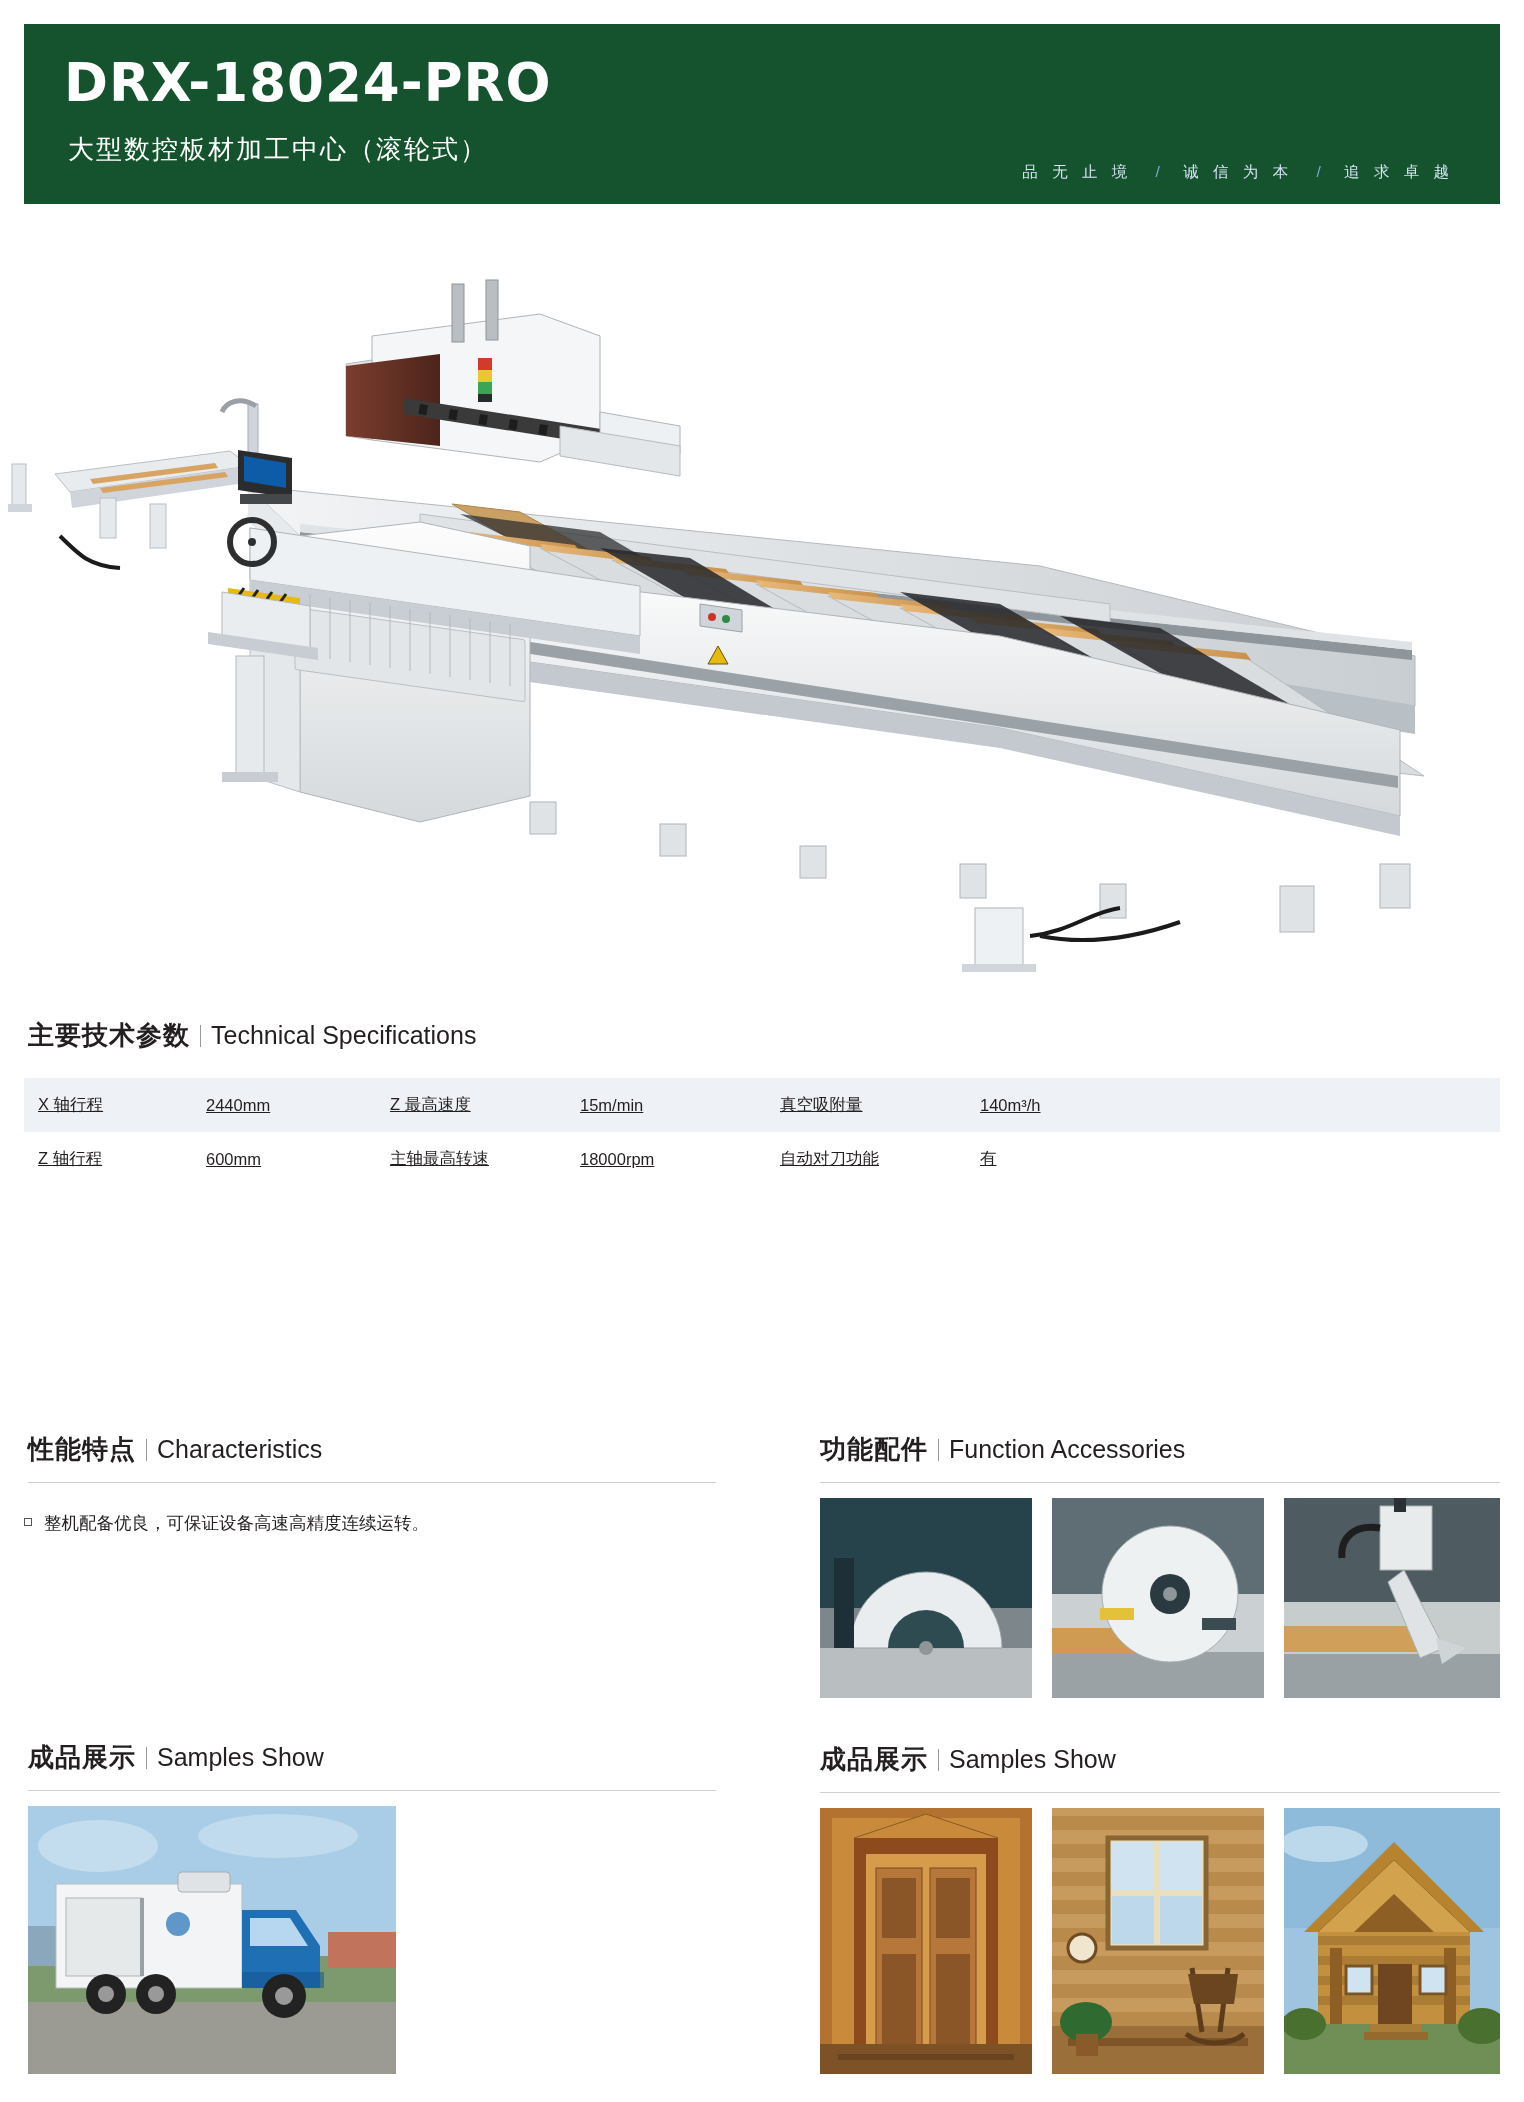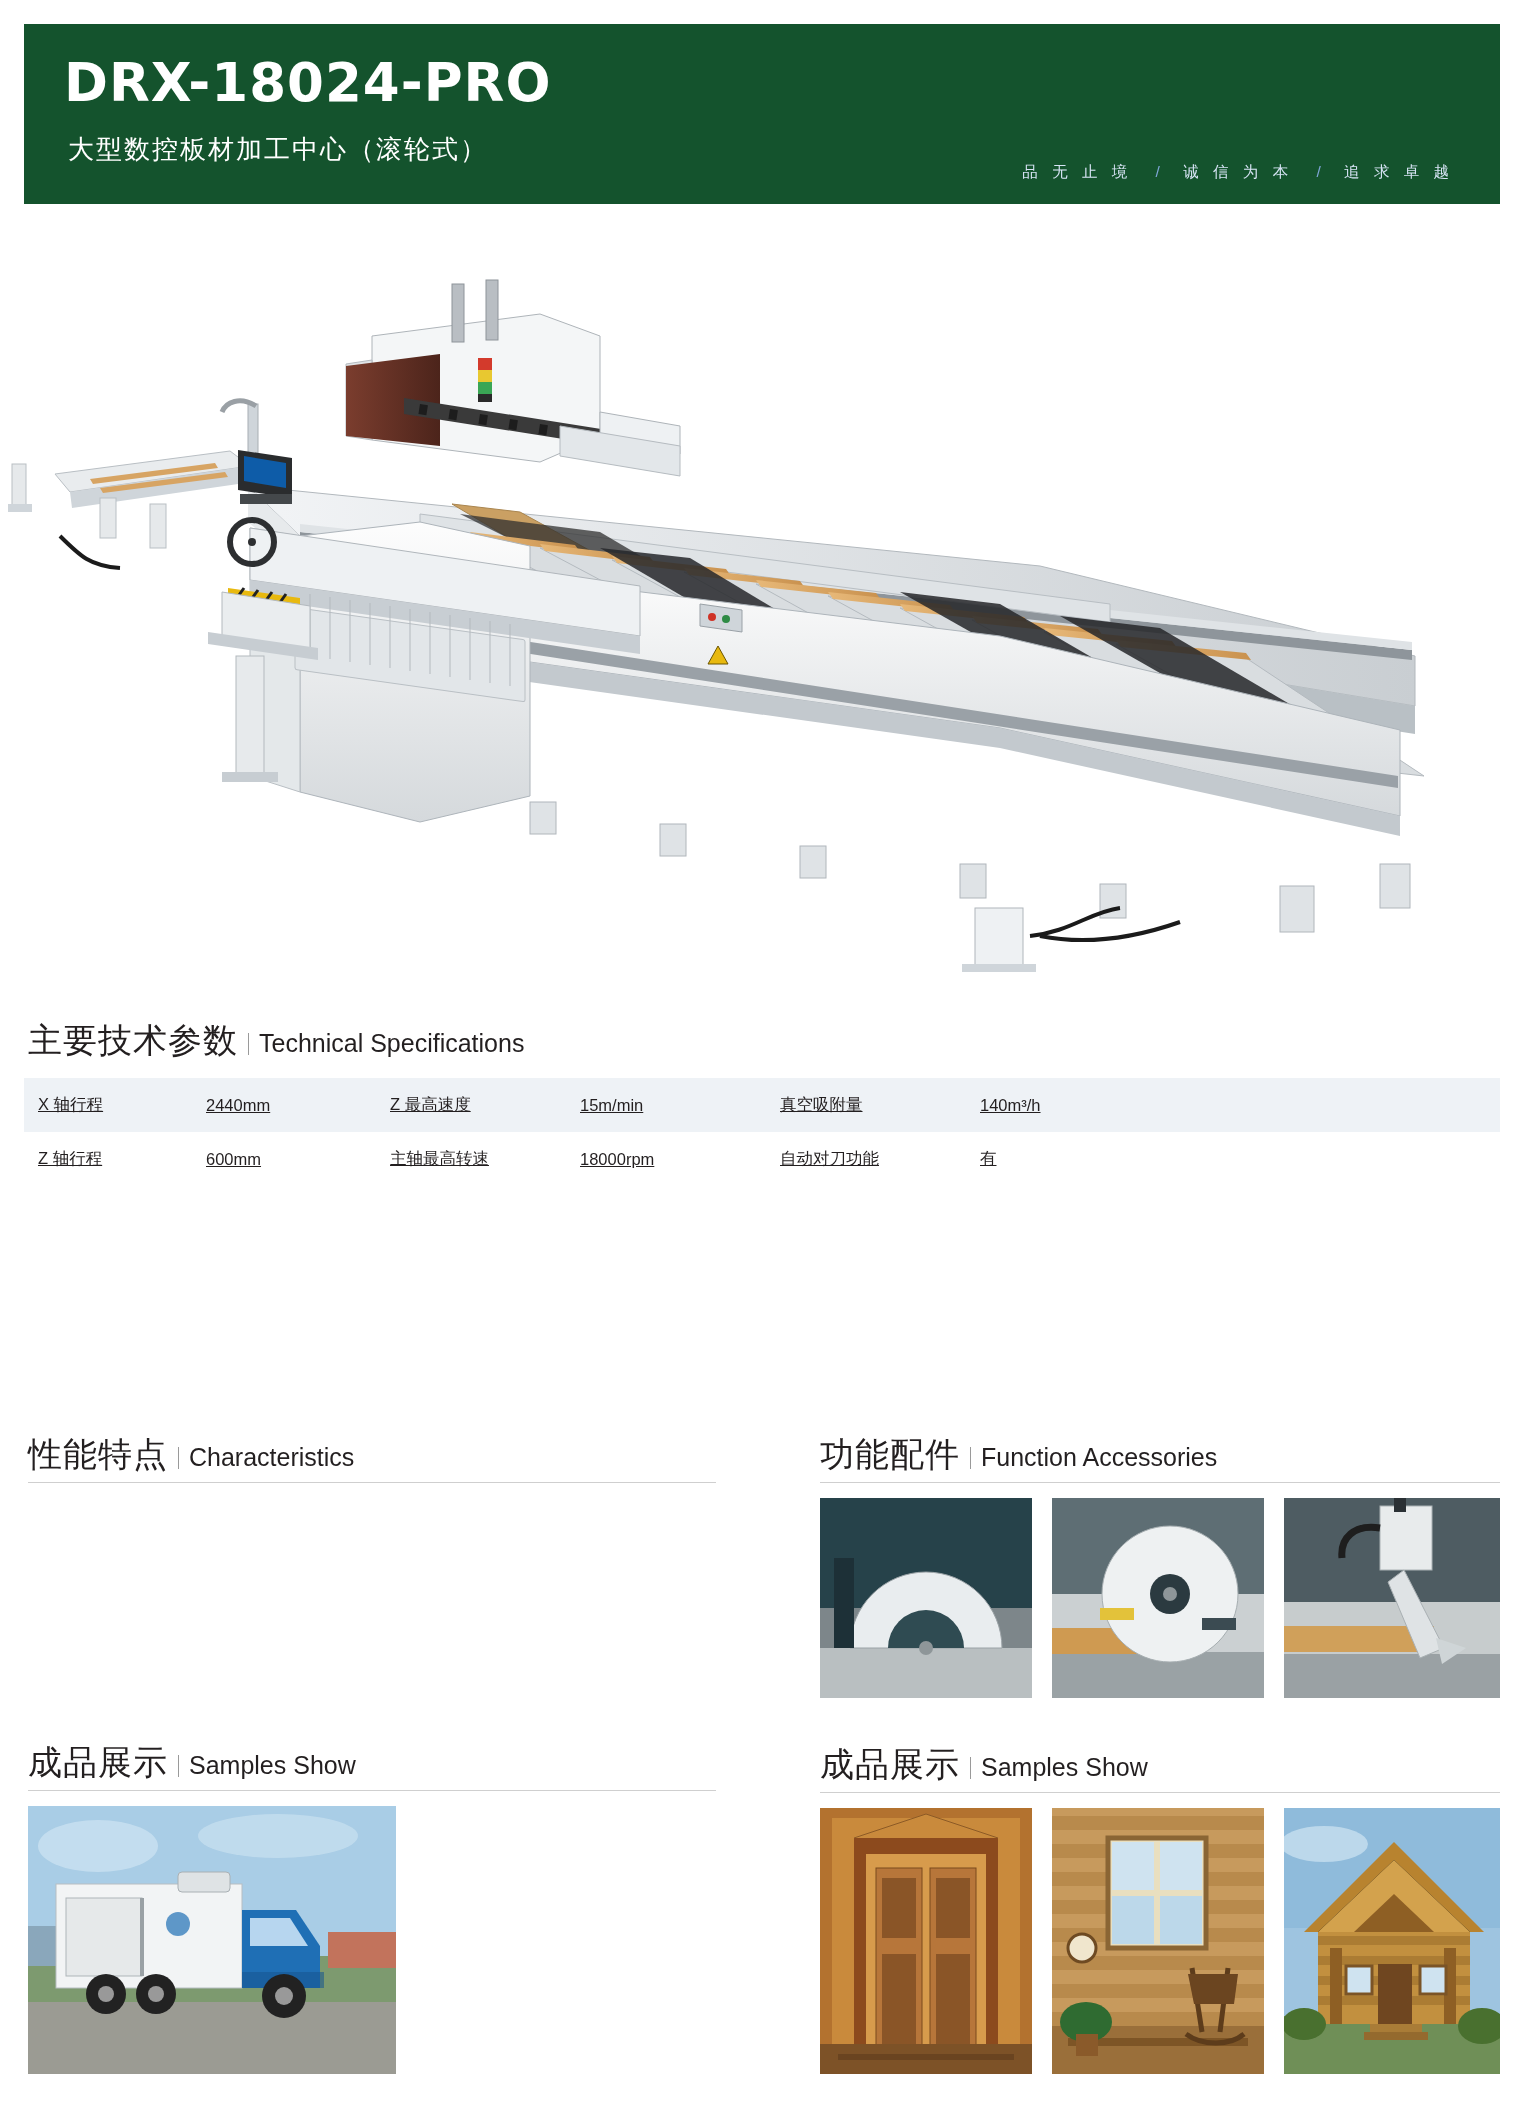--- a/index.html
+++ b/index.html
@@ -42,21 +42,21 @@
   .hero {
     position: absolute; left: 0; top: 236px;
     width: 1524px; height: 740px;
     overflow: hidden;
   }
   .hero svg { display:block; }
 
   
   .sec-head { position:absolute; white-space: nowrap; }
   .sec-head .cn {
-    font-size: 34px; font-weight: 400; color:#231f20; letter-spacing:1px;
+    font-size: 26px; font-weight: 700; color:#231f20; letter-spacing:1px;
   }
   .sec-head .bar {
     display:inline-block; width:1px; height:22px; background:#9a9a9a;
     margin: 0 10px 0 10px; vertical-align: -3px;
   }
   .sec-head .en {
     font-size: 25px; color:#231f20; font-weight:400;
     font-family:"Liberation Sans", sans-serif;
   }
   .sec-rule {
@@ -339,20 +339,24 @@
     </tr>
   </tbody>
 </table>
 
 <div class="sec-head" style="left:28px; top:1432px;">
   <span class="cn">性能特点</span><span class="bar"></span><span class="en">Characteristics</span>
 </div>
 <div class="sec-rule" style="left:28px; top:1482px; width:688px;"></div>
 
 <div class="char-list">
+  <div class="item">
+    <span class="sq"></span>
+    <span>整机配备优良，可保证设备高速高精度连续运转。</span>
+  </div>
 </div>
 
 <div class="sec-head" style="left:820px; top:1432px;">
   <span class="cn">功能配件</span><span class="bar"></span><span class="en">Function Accessories</span>
 </div>
 <div class="sec-rule" style="left:820px; top:1482px; width:680px;"></div>
 
 <div class="photo" style="left:820px; top:1498px; width:212px; height:200px;">
 <svg width="212" height="200" viewBox="0 0 212 200">
   <rect width="212" height="200" fill="#2f4b52"></rect>

